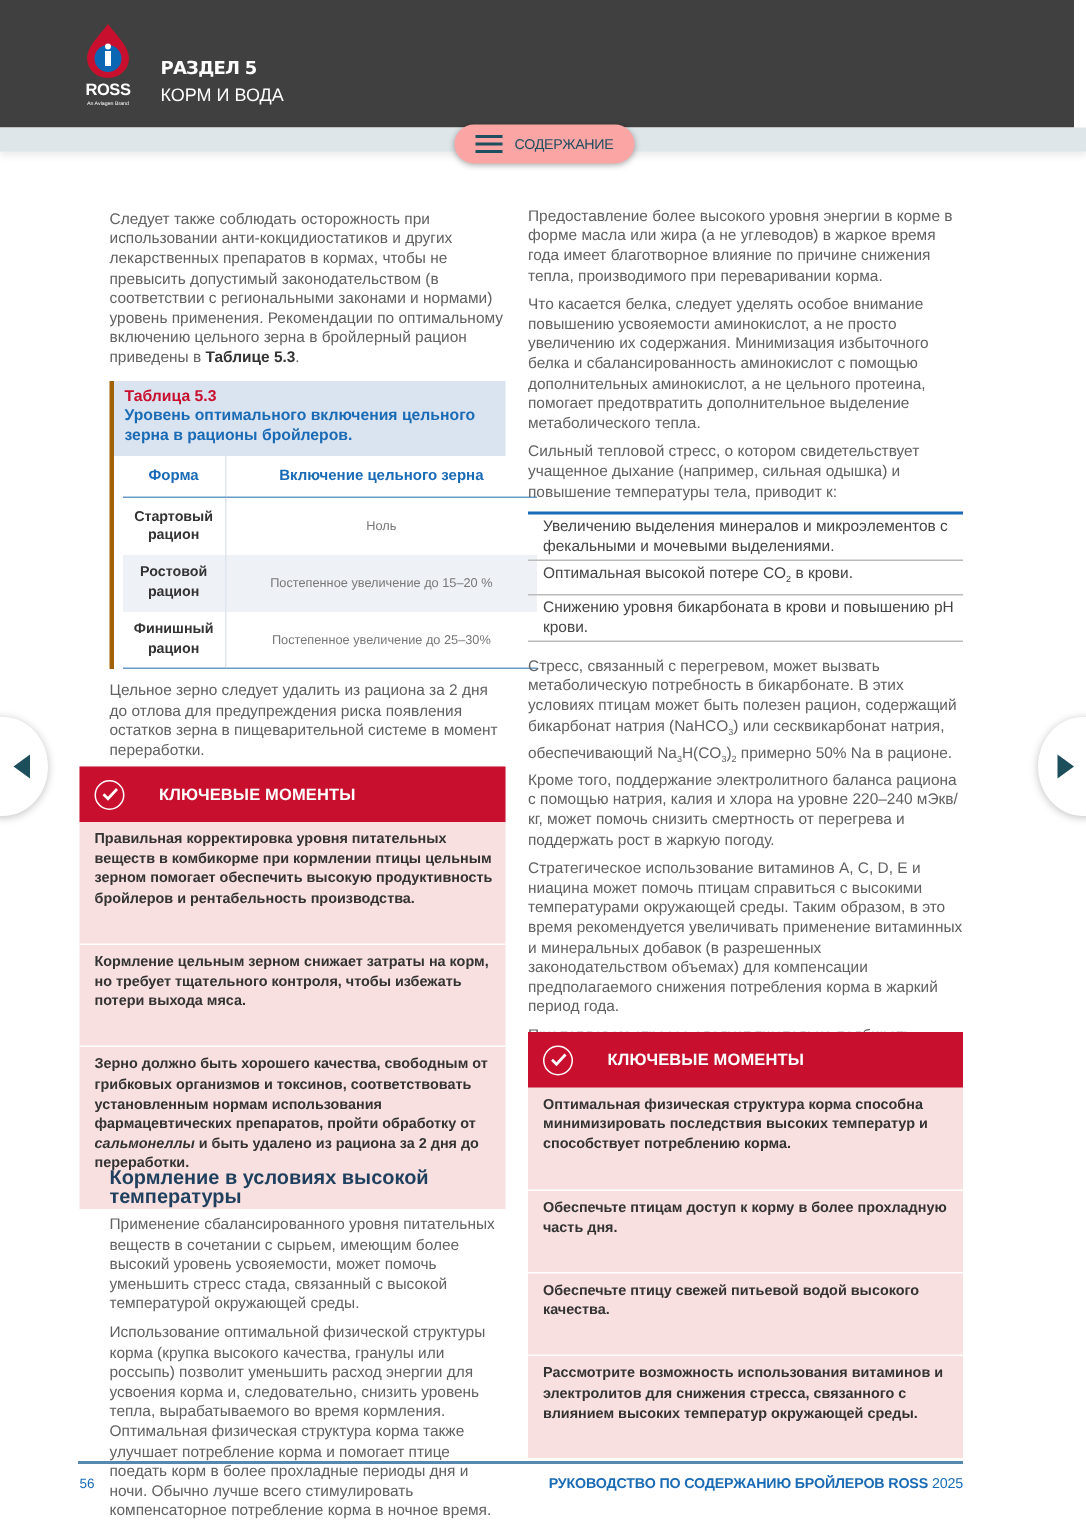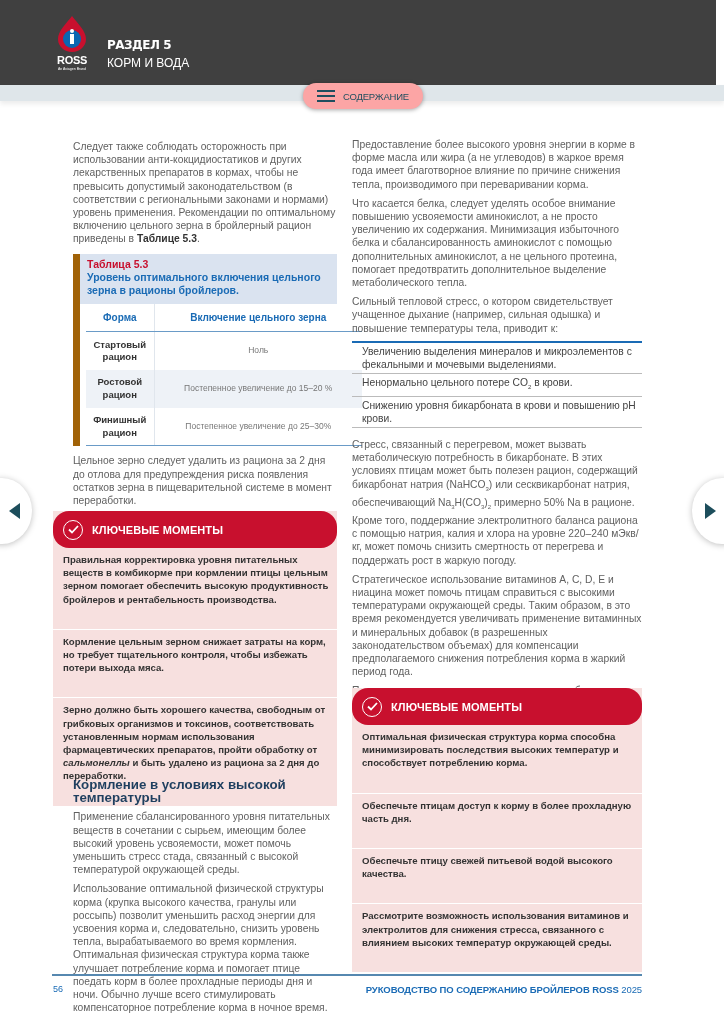--- a/index.html
+++ b/index.html
@@ -19,37 +19,37 @@
   .toc-btn .burger { width: 18px; height: 12px; display: flex; flex-direction: column; justify-content: space-between; }
   .toc-btn .burger span { display: block; height: 2px; background: #1f4e5f; }
   .toc-btn .label { font-size: 9.5px; color: #1f4e5f; letter-spacing: -0.2px; }
 
   .col { position: absolute; font-size: 10.3px; line-height: 13.2px; color: #616161; }
   .col p { margin-bottom: 6px; }
   .col b { color: #333; }
   .left { left: 53px; top: 140px; width: 284px; padding-left: 20px; }
   .right { left: 352px; top: 138px; width: 290px; }
 
-  .tbl-box { position: relative; margin-top: 8px; border-left: 7px solid #a16207; }
+  .tbl-box { position: relative; margin-top: 8px; border-left: 3px solid #a16207; }
   .tbl-head { background: #dae3f0; padding: 4px 6px 6px 7px; }
   .tbl-num { color: #c8102e; font-weight: bold; font-size: 10.5px; }
   .tbl-title { color: #1a6bb5; font-weight: bold; font-size: 10.5px; line-height: 13.5px; }
   table { width: 100%; border-collapse: collapse; margin-left: 6px; width: 276px; }
   th { color: #1a6bb5; font-size: 10px; font-weight: bold; height: 28px; border-bottom: 1.5px solid #6a9bc7; }
   th.c1 { width: 68px; border-right: 1px solid #e0e6ed; }
   td { font-size: 9.5px; height: 38px; text-align: center; }
   td.c1 { font-weight: bold; color: #333; border-right: 1px solid #e0e6ed; line-height: 12.5px; }
   td.c2 { color: #777; font-size: 8.5px; }
   tr.alt td { background: #eef2f7; }
   tr.last td { border-bottom: 1.5px solid #6a9bc7; }
   .tbl-note { padding: 3px 6px 4px 10px; color: #1a6bb5; font-weight: bold; font-size: 10px; line-height: 13px; }
   .tbl-note i { font-style: italic; }
 
   .km { position: absolute; width: 284px; background: #f7e0df; }
-  .km-head { background: #c8102e; height: 37px; display: flex; align-items: center; padding-left: 10px; gap: 9px; border-radius: 16px; }
+  .km-head { background: #c8102e; height: 37px; display: flex; align-items: center; padding-left: 10px; gap: 23px; }
   .km-check { width: 20px; height: 20px; border: 1.8px solid #fff; border-radius: 50%; display: flex; align-items: center; justify-content: center; }
   .km-title { color: #fff; font-weight: bold; font-size: 11px; letter-spacing: 0.1px; }
   .km-item { padding: 5px 8px 23px 10px; color: #333; font-weight: bold; font-size: 9.6px; line-height: 13.2px; border-bottom: 1.5px solid #fff; }
   .km-item:last-child { border-bottom: none; }
   .km-item i { font-style: italic; }
 
   .h2 { color: #1f3f5f; font-weight: bold; font-size: 13.3px; margin: 22px 0 6px; }
 
   .bullets { border-top: 2px solid #1a6bb5; margin: 2px 0 10px 0; }
   .bullets div { padding: 2px 0 2px 10px; color: #444; border-bottom: 1px solid #bbb; font-size: 10.3px; line-height: 13px; }
@@ -153,21 +153,21 @@
   <p>Применение сбалансированного уровня питательных веществ в сочетании с сырьем, имеющим более высокий уровень усвояемости, может помочь уменьшить стресс стада, связанный с высокой температурой окружающей среды.</p>
   <p>Использование оптимальной физической структуры корма (крупка высокого качества, гранулы или россыпь) позволит уменьшить расход энергии для усвоения корма и, следовательно, снизить уровень тепла, вырабатываемого во время кормления. Оптимальная физическая структура корма также улучшает потребление корма и помогает птице поедать корм в более прохладные периоды дня и ночи. Обычно лучше всего стимулировать компенсаторное потребление корма в ночное время.</p>
 </div>
 
 <div class="col right">
   <p>Предоставление более высокого уровня энергии в корме в форме масла или жира (а не углеводов) в жаркое время года имеет благотворное влияние по причине снижения тепла, производимого при переваривании корма.</p>
   <p>Что касается белка, следует уделять особое внимание повышению усвояемости аминокислот, а не просто увеличению их содержания. Минимизация избыточного белка и сбалансированность аминокислот с помощью дополнительных аминокислот, а не цельного протеина, помогает предотвратить дополнительное выделение метаболического тепла.</p>
   <p>Сильный тепловой стресс, о котором свидетельствует учащенное дыхание (например, сильная одышка) и повышение температуры тела, приводит к:</p>
   <div class="bullets">
     <div>Увеличению выделения минералов и микроэлементов с фекальными и мочевыми выделениями.</div>
-    <div><span>Ненормально цельного потере CO</span><sub>2</sub><span> в крови.</span></div>
+    <div><span>Оптимальная высокой потере CO</span><sub>2</sub><span> в крови.</span></div>
     <div>Снижению уровня бикарбоната в крови и повышению pH крови.</div>
   </div>
   <p><span>Стресс, связанный с перегревом, может вызвать метаболическую потребность в бикарбонате. В этих условиях птицам может быть полезен рацион, содержащий бикарбонат натрия (NaHCO</span><sub>3</sub><span>) или сесквикарбонат натрия, обеспечивающий Na</span><sub>3</sub><span>H(CO</span><sub>3</sub><span>)</span><sub>2</sub><span> примерно 50% Na в рационе. Кроме того, поддержание электролитного баланса рациона с помощью натрия, калия и хлора на уровне 220–240 мЭкв/кг, может помочь снизить смертность от перегрева и поддержать рост в жаркую погоду.</span></p>
   <p>Стратегическое использование витаминов A, C, D, E и ниацина может помочь птицам справиться с высокими температурами окружающей среды. Таким образом, в это время рекомендуется увеличивать применение витаминных и минеральных добавок (в разрешенных законодательством объемах) для компенсации предполагаемого снижения потребления корма в жаркий период года.</p>
   <p>При тепловом стрессе следует тщательно подбирать противококцидиальные препараты, избегая тех, которые связаны с повышенной смертностью от тепловыделения или влияют на метаболизм Na или K.</p>
 </div>
 
 <div class="km" style="left:352px; top:688px; width:290px;">
   <div class="km-head">
     <div class="km-check">

